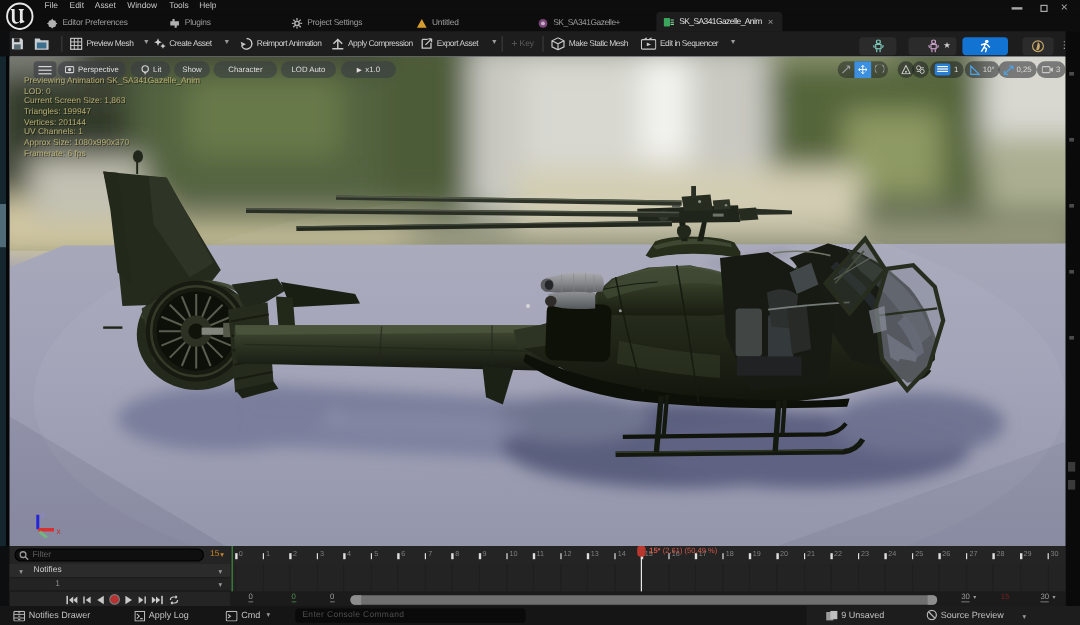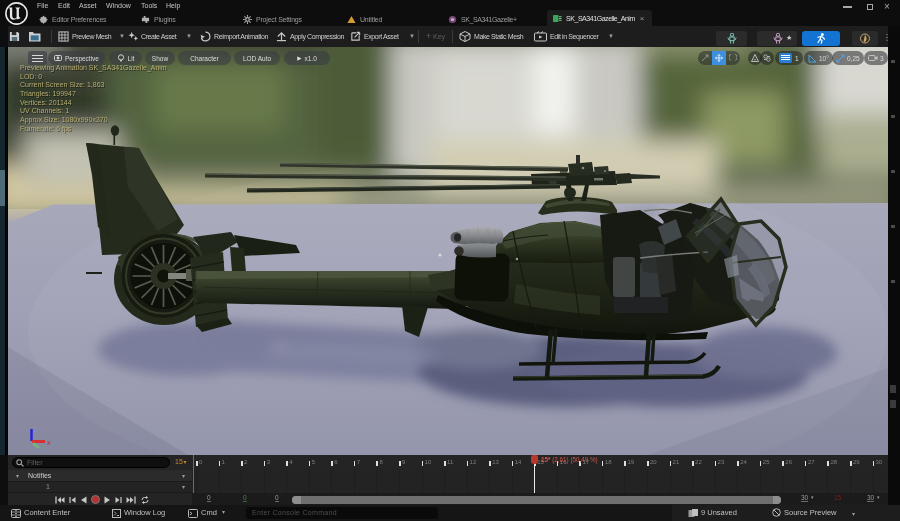--- a/index.html
+++ b/index.html
@@ -627,26 +627,26 @@
   <span class="abs" style="left:859px;top:39px;font-size:6.5px;color:#9a9a9a;border-bottom:1px solid #6a6a6a;">30</span>
     <span class="abs" style="left:869px;top:39px;font-size:5px;color:#9a9a9a;">▾</span>
 </div>
 
 <div class="abs" style="left:0;top:505px;width:900px;height:16px;background:#151515;"></div>
 <div class="abs" style="left:672px;top:505px;width:228px;height:16px;background:#1d1d1d;"></div>
 <svg class="abs" style="left:11px;top:509px;" width="10" height="9" viewBox="0 0 10 9">
     <rect x="0.5" y="0.5" width="9" height="8" rx="1" fill="none" stroke="#b8b8b8" stroke-width="1"></rect>
     <path d="M0.5 3 L9.5 3 M0.5 6 L9.5 6 M4 1.7 L6 1.7 M4 4.5 L6 4.5 M4 7.3 L6 7.3" stroke="#b8b8b8" stroke-width="0.8"></path>
   </svg>
-<span class="abs" style="left:24px;top:508px;font-size:7.5px;color:#c0c0c0;">Content Enter</span>
+<span class="abs" style="left:24px;top:508px;font-size:7.5px;color:#c0c0c0;">Notifies Drawer</span>
 <svg class="abs" style="left:112px;top:509px;" width="9" height="9" viewBox="0 0 9 9">
     <rect x="0.5" y="0.5" width="8" height="8" fill="none" stroke="#b8b8b8" stroke-width="1"></rect>
     <path d="M2 2.5 L4 4.5 L2 6.5 M4.8 6.5 L7 6.5" stroke="#b8b8b8" stroke-width="1"></path>
   </svg>
-<span class="abs" style="left:124px;top:508px;font-size:7.5px;color:#c0c0c0;">Window Log</span>
+<span class="abs" style="left:124px;top:508px;font-size:7.5px;color:#c0c0c0;">Apply Log</span>
 <svg class="abs" style="left:188px;top:509px;" width="10" height="9" viewBox="0 0 10 9">
     <rect x="0.5" y="0.5" width="9" height="8" rx="1" fill="none" stroke="#b8b8b8" stroke-width="1"></rect>
     <path d="M2 3 L4 4.5 L2 6" stroke="#b8b8b8" stroke-width="1"></path>
   </svg>
 <span class="abs" style="left:201px;top:508px;font-size:7.5px;color:#c0c0c0;">Cmd</span>
 <span class="abs" style="left:222px;top:508px;font-size:6px;color:#9a9a9a;">▾</span>
 <div class="abs" style="left:246px;top:507px;width:192px;height:12px;background:#0a0a0a;border-radius:3px;"></div>
 <span class="abs" style="left:252px;top:509px;font-size:7px;color:#4f4f4f;letter-spacing:0.3px;">Enter Console Command</span>
 <svg class="abs" style="left:688px;top:509px;" width="10" height="9" viewBox="0 0 10 9">
     <rect x="0.5" y="1" width="6" height="7" fill="#9a9a9a"></rect>

